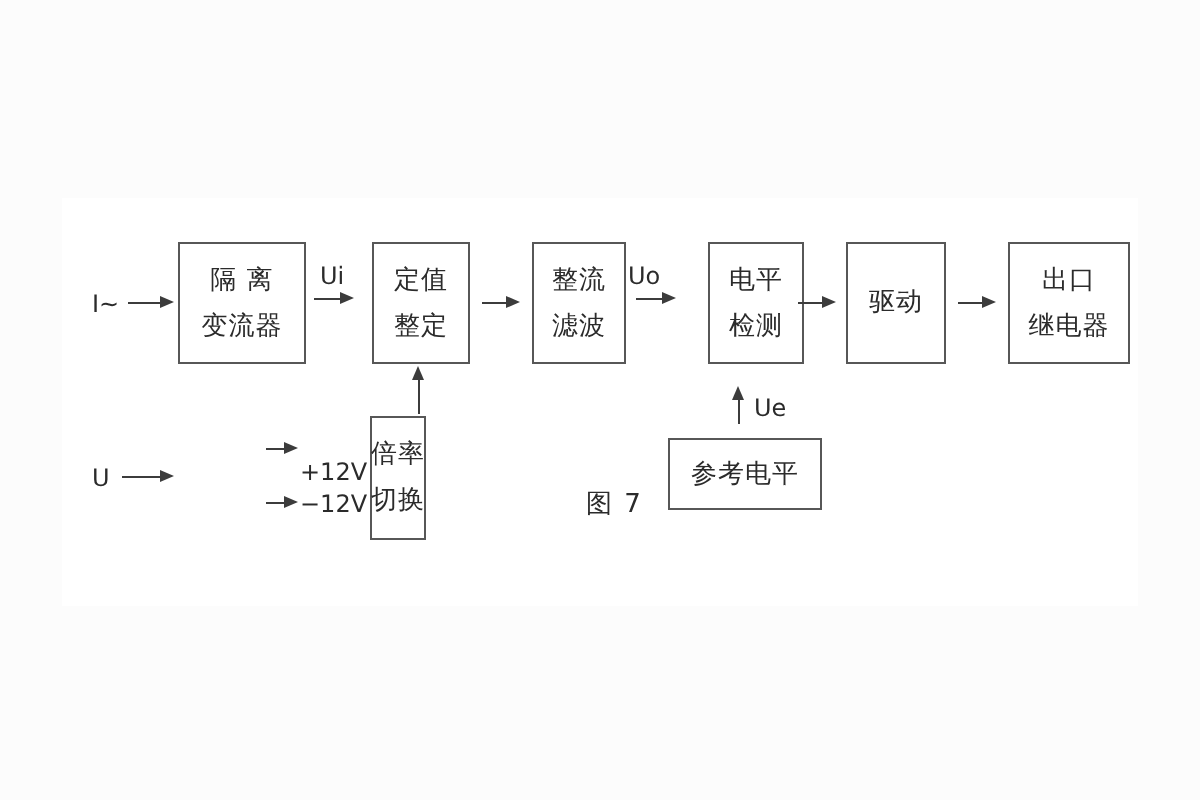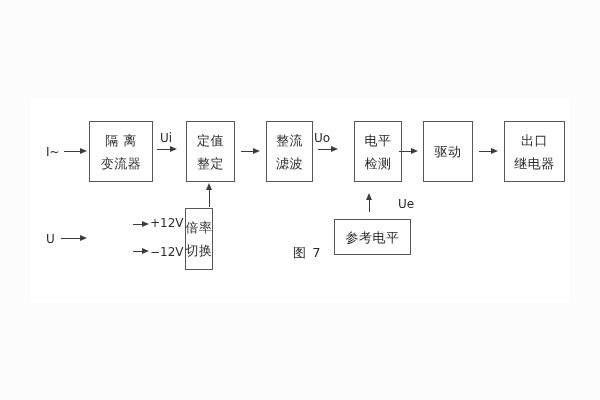--- a/index.html
+++ b/index.html
@@ -82,22 +82,22 @@
     <span>切换</span>
   </div>
   <div class="box" style="left:334px;top:219px;width:77px;height:36px">
     <span>参考电平</span>
   </div>
 
   <span class="lbl" style="left:46px;top:145px">I~</span>
   <span class="lbl" style="left:46px;top:232px">U</span>
   <span class="lbl" style="left:160px;top:131px">Ui</span>
   <span class="lbl" style="left:314px;top:131px">Uo</span>
-  <span class="lbl" style="left:398px;top:197px">Ue</span>
-  <span class="lbl" style="left:150px;top:216px">+12V</span>
+  <span class="lbl" style="left:377px;top:197px">Ue</span>
+  <span class="lbl" style="left:150px;top:229px">+12V</span>
   <span class="lbl" style="left:150px;top:245px">−12V</span>
   <span class="lbl caption" style="left:293px;top:246px">图 7</span>
 
   <div class="ha" style="left:64px;top:151px;width:16px"></div>
   <div class="ha" style="left:157px;top:149px;width:13px"></div>
   <div class="ha" style="left:241px;top:151px;width:12px"></div>
   <div class="ha" style="left:318px;top:149px;width:13px"></div>
   <div class="ha" style="left:399px;top:151px;width:12px"></div>
   <div class="ha" style="left:479px;top:151px;width:12px"></div>
   <div class="ha" style="left:61px;top:238px;width:19px"></div>

